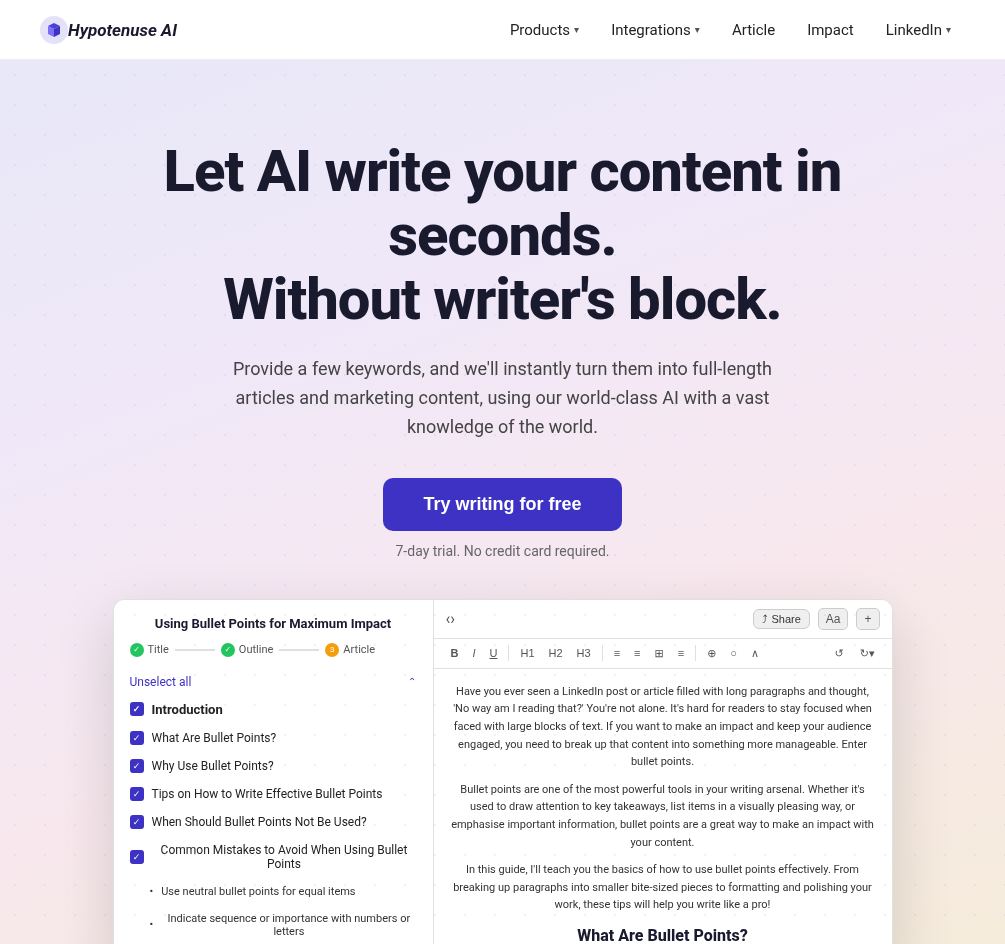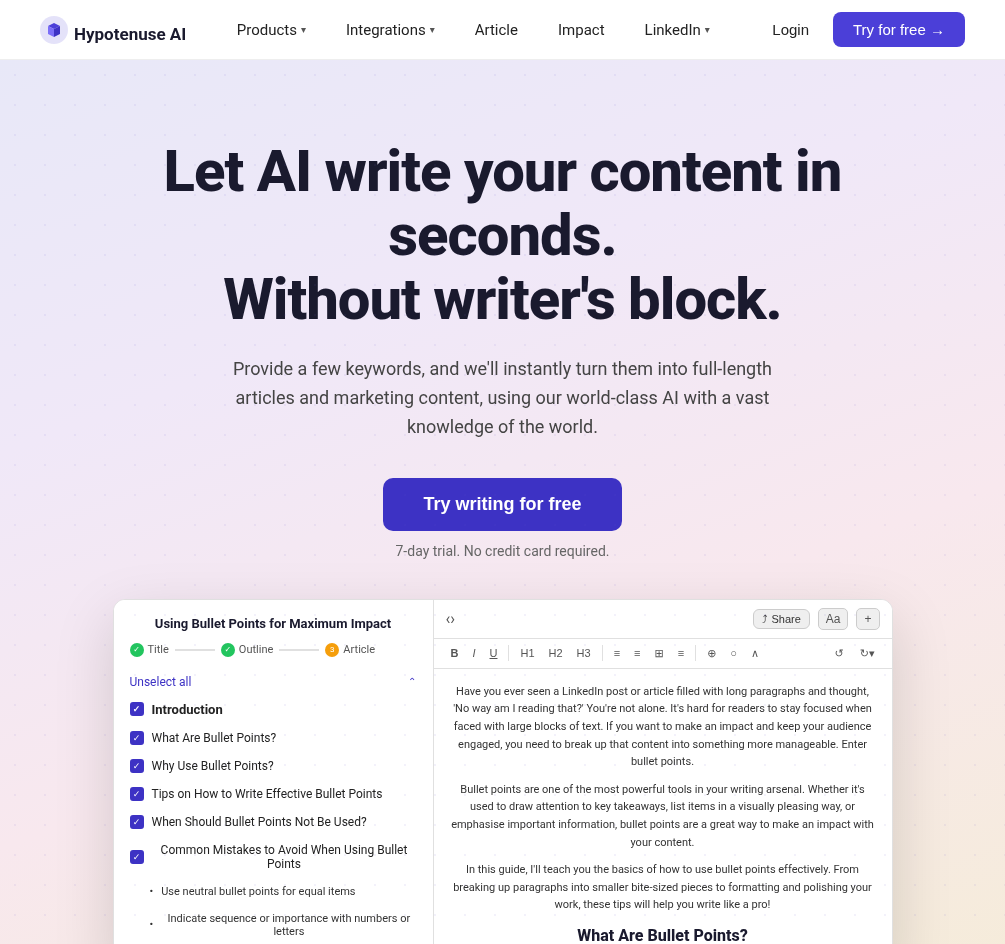--- a/index.html
+++ b/index.html
@@ -10,24 +10,24 @@
       display: flex;
       align-items: center;
       justify-content: space-between;
       padding: 0 40px;
       height: 60px;
       background: #fff;
       border-bottom: 1px solid #eee;
       position: relative;
       z-index: 100;
     }
-    .navbar-left { display: flex; align-items: flex-end; gap: 6px; }
+    .navbar-left { display: flex; align-items: center; gap: 0; font-style: italic; }
     .logo-icon { width: 28px; height: 28px; }
     .logo-text { font-size: 17px; font-weight: 700; color: #1a1a2e; }
-    .navbar-center { display: flex; align-items: center; gap: 12px; }
+    .navbar-center { display: flex; align-items: center; gap: 4px; }
     .nav-item {
       display: flex; align-items: center; gap: 4px;
       padding: 6px 14px;
       font-size: 15px;
       color: #222;
       cursor: pointer;
       border-radius: 6px;
       text-decoration: none;
     }
     .nav-chevron { font-size: 10px; color: #555; }
@@ -283,24 +283,20 @@
     </a>
     <a class="nav-item">
       <span>Impact</span>
     </a>
     <a class="nav-item">
       <span>LinkedIn</span>
       <span class="nav-chevron">▾</span>
     </a>
   </div>
 
-  <div class="navbar-right">
-    <button class="login-btn">Login</button>
-    <button class="try-btn">Try for free →</button>
-  </div>
 </nav>
 
 <section class="hero">
   <h1 class="hero-title">
     <span>Let AI write your content in seconds.</span><br>
     <span>Without writer's block.</span>
   </h1>
   <p class="hero-subtitle">Provide a few keywords, and we'll instantly turn them into full-length articles and marketing content, using our world-class AI with a vast knowledge of the world.</p>
   <button class="hero-cta-btn">Try writing for free</button>
   <p class="hero-cta-note">7-day trial. No credit card required.</p>

